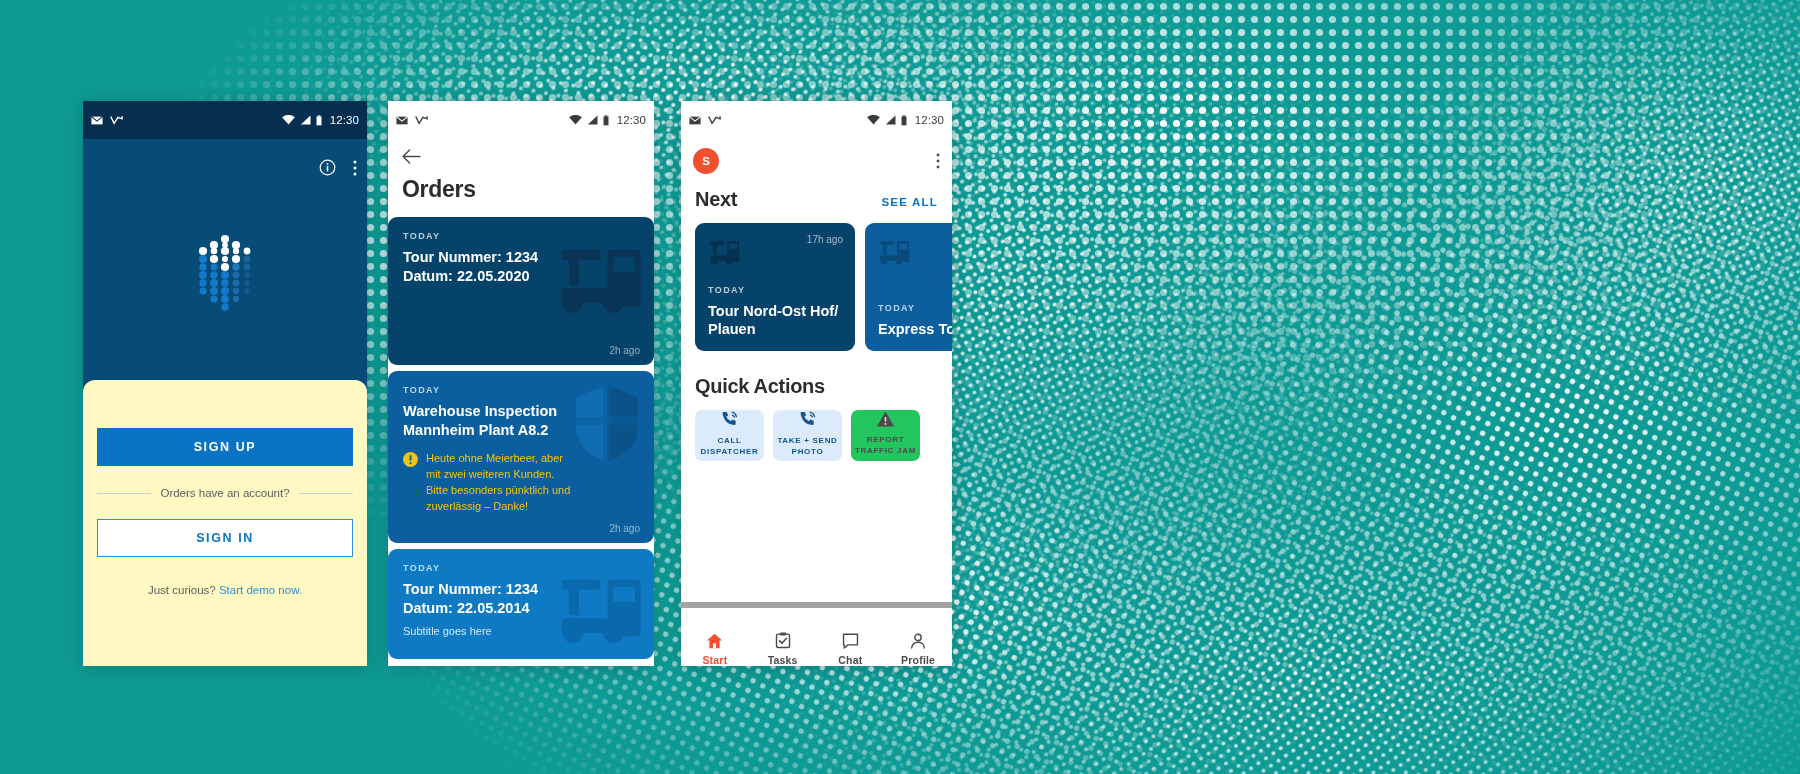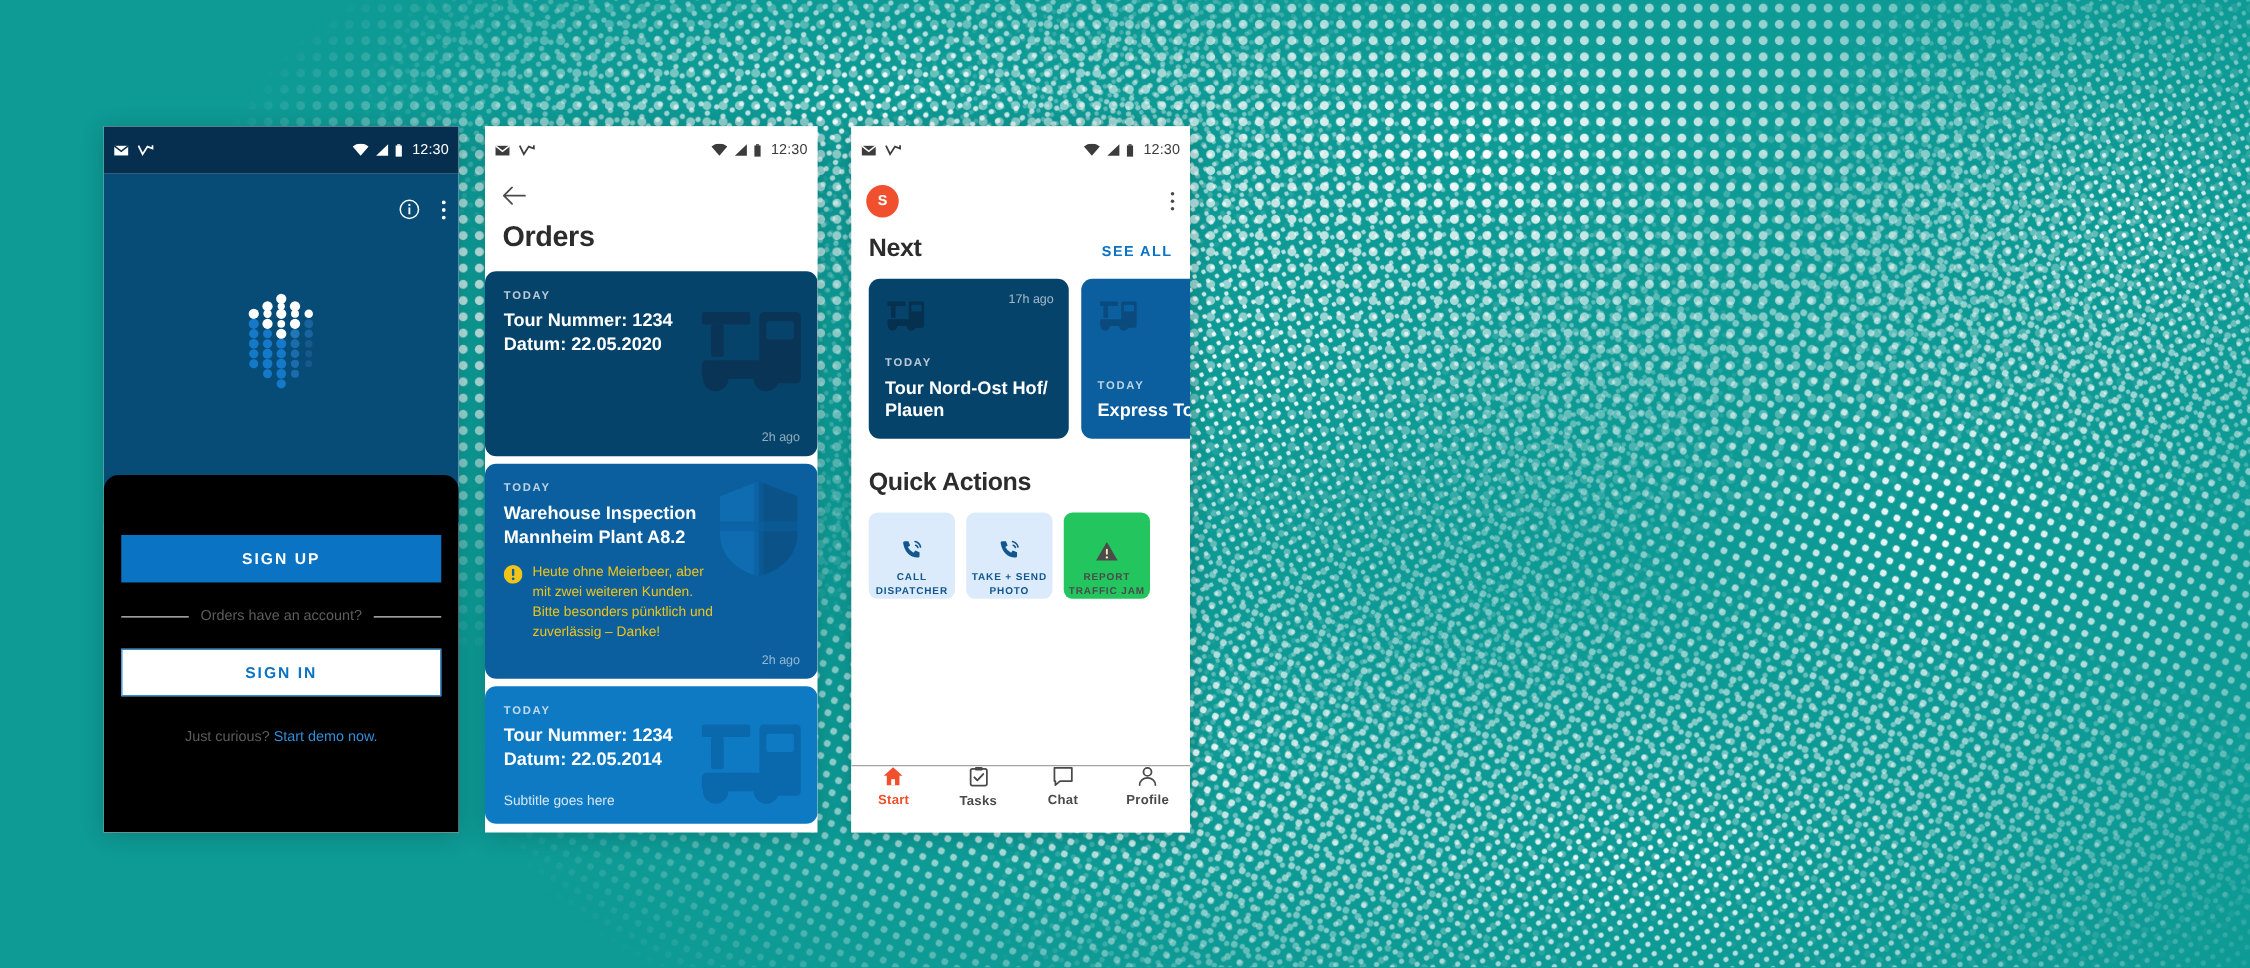--- a/index.html
+++ b/index.html
@@ -42,21 +42,21 @@
   .hero-actions {
     position: absolute; right: 10px; top: 20px;
     display: flex; gap: 17px; align-items: center;
   }
   .logo-wrap {
     position: absolute; left: 0; right: 0; top: 94px;
     display: flex; justify-content: center;
   }
   #phone-signin .sheet {
     position: absolute; left: 0; right: 0; top: 279px; bottom: 0;
-    background: #000000; border-radius: 12px 12px 0 0;
+    background: #fef9c3; border-radius: 12px 12px 0 0;
     padding: 48px 14px 0;
   }
   .btn {
     display: flex; align-items: center; justify-content: center;
     height: 38px; font-size: 12.5px; font-weight: 700; letter-spacing: 1.6px;
     cursor: pointer;
   }
   .btn-primary { background: #0a73c4; color: #fff; }
   .btn-outline {
     background: #fff; color: #0a73c4;
@@ -92,21 +92,21 @@
     font-size: 9px; font-weight: 700; letter-spacing: 1.4px;
     color: rgba(255,255,255,.72); margin-bottom: 7px;
     position: relative; z-index: 2;
   }
   .card-title {
     font-size: 14.5px; font-weight: 700; color: #fff;
     line-height: 1.28; position: relative; z-index: 2;
   }
   .card-sub {
     font-size: 11px; color: rgba(255,255,255,.82);
-    margin-top: 18px; position: relative; z-index: 2;
+    margin-top: 8px; position: relative; z-index: 2;
   }
   .card-ago {
     position: absolute; right: 14px; bottom: 9px;
     font-size: 10px; color: rgba(255,255,255,.55); z-index: 2;
   }
   .warn-row {
     display: flex; gap: 8px; margin-top: 12px;
     position: relative; z-index: 2;
   }
   .warn-text {
@@ -143,37 +143,37 @@
     padding: 12px 13px; overflow: hidden; cursor: pointer;
   }
   .next-card .ago {
     position: absolute; right: 12px; top: 11px;
     font-size: 10px; color: rgba(255,255,255,.62);
   }
   .next-card .nc-bottom { position: absolute; left: 13px; right: 13px; bottom: 12px; }
   .qa-title { font-size: 20px; font-weight: 700; color: #2c2c2c; letter-spacing: -.3px; }
   .qa-row { display: flex; gap: 9px; padding: 12px 14px 0; }
   .qa-card {
-    border-radius: 7px; width: 69px; height: 69px;
+    border-radius: 7px; width: 69px; height: 51px;
     display: flex; flex-direction: column;
-    align-items: center; justify-content: flex-end; gap: 7px;
+    align-items: center; justify-content: flex-start; gap: 7px;
     flex: 0 0 auto; cursor: pointer;
   }
   .qa-blue { background: #dcebfb; }
   .qa-amber { background: #22c55e; }
   .qa-label {
     font-size: 8px; font-weight: 700; letter-spacing: .7px;
     text-align: center; line-height: 1.35;
   }
   .qa-blue .qa-label { color: #11568f; }
   .qa-amber .qa-label { color: #4b4b4b; }
   .bottomnav {
-    position: absolute; left: 0; right: 0; bottom: 0; height: 54px;
-    background: #fff; border-top: 1px solid #a3a3a3;
-    display: flex; align-items: flex-start;
+    position: absolute; left: 0; right: 0; bottom: 0; height: 64px;
+    background: #fff; border-top: 6px solid #a3a3a3;
+    display: flex; align-items: flex-end;
   }
   .nav-item {
     flex: 1; display: flex; flex-direction: column;
     align-items: center; gap: 5px; cursor: pointer;
   }
   .nav-label { font-size: 10.5px; font-weight: 700; letter-spacing: .2px; color: #4a4a4a; }
   .nav-item.active .nav-label { color: #f1502f; }
 </style>
 </head>
 <body>

